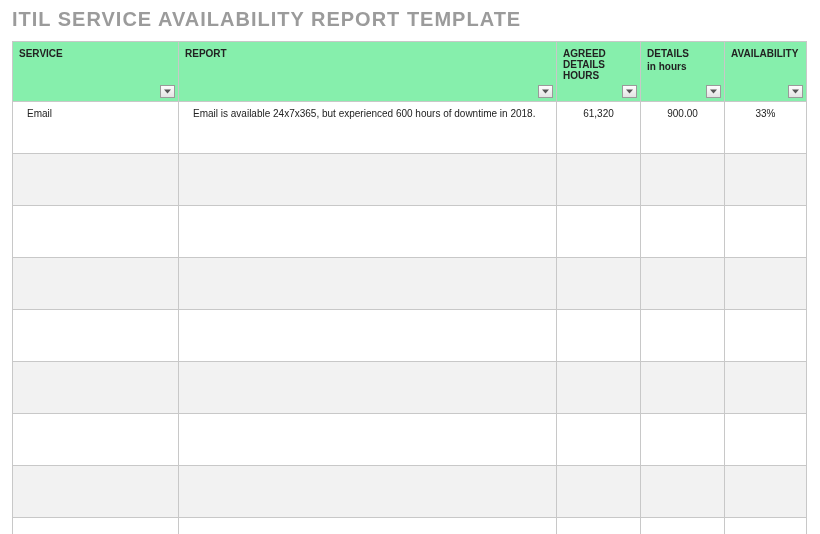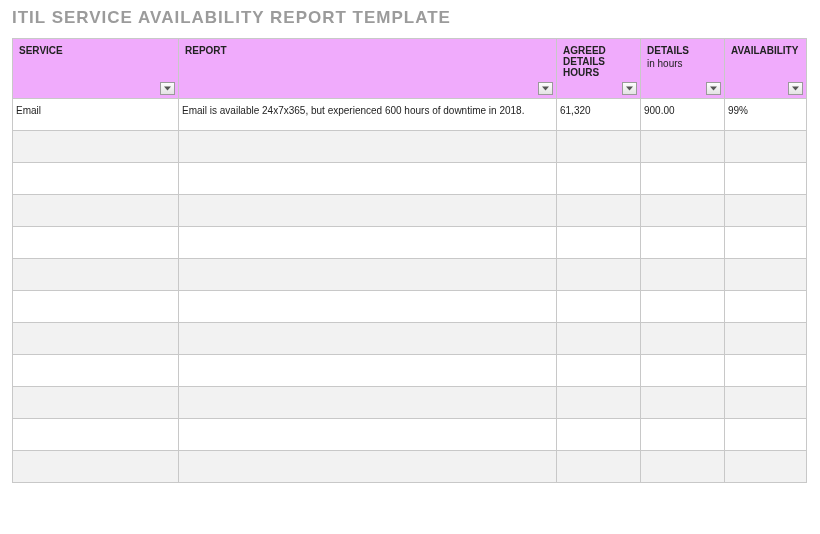--- a/index.html
+++ b/index.html
@@ -5,47 +5,47 @@
 * { box-sizing: border-box; margin: 0; padding: 0; }
 body {
   font-family: Arial, sans-serif;
   background: #ffffff;
   width: 820px;
   height: 534px;
   overflow: hidden;
   padding: 8px 12px;
 }
 .title {
-  font-size: 17px;
+  font-size: 20px;
   font-weight: bold;
   letter-spacing: 1px;
   color: #9b9b9b;
   margin-bottom: 10px;
 }
 table {
   border-collapse: collapse;
   width: 794px;
   table-layout: fixed;
 }
 th, td {
   border: 1px solid #c8c8c8;
   font-size: 10px;
   color: #222;
   vertical-align: top;
 }
 th {
-  background: #f0abfc;
+  background: #86efac;
   font-weight: bold;
   text-align: left;
   padding: 6px 6px 20px 6px;
   position: relative;
   height: 50px;
 }
 th .sub {
-  font-weight: normal;
+  font-weight: bold;
   display: block;
   margin-top: 2px;
 }
 .filter-btn {
   position: absolute;
   bottom: 3px;
   right: 3px;
   width: 15px;
   height: 13px;
   background: linear-gradient(#fdfdfd, #e3e3e3);
@@ -53,35 +53,35 @@
   display: flex;
   align-items: center;
   justify-content: center;
 }
 .filter-btn svg {
   width: 7px;
   height: 5px;
   display: block;
 }
 td {
-  padding: 6px 3px;
-  height: 32px;
+  padding: 6px 14px;
+  height: 52px;
 }
 tr.empty td {
   background: #f2f2f2;
 }
 tr.empty.alt td {
   background: #ffffff;
 }
 .col-service { width: 166px; }
 .col-details { width: 378px; }
 .col-hours { width: 84px; }
 .col-downtime { width: 84px; }
 .col-avail { width: 82px; }
-.center { text-align: left; }
+.center { text-align: center; }
 </style>
 </head>
 <body>
 
 <div class="title">ITIL SERVICE AVAILABILITY REPORT TEMPLATE</div>
 
 <table>
   <colgroup>
     <col class="col-service">
       <col class="col-details">
@@ -133,21 +133,21 @@
           </span>
       </th>
     </tr>
   </thead>
   <tbody>
     <tr>
       <td>Email</td>
       <td>Email is available 24x7x365, but experienced 600 hours of downtime in 2018.</td>
       <td class="center">61,320</td>
       <td class="center">900.00</td>
-      <td class="center">99%</td>
+      <td class="center">33%</td>
     </tr>
     <tr class="empty">
         <td></td>
         <td></td>
         <td></td>
         <td></td>
         <td></td>
       </tr>
     <tr class="empty alt">
         <td></td>

